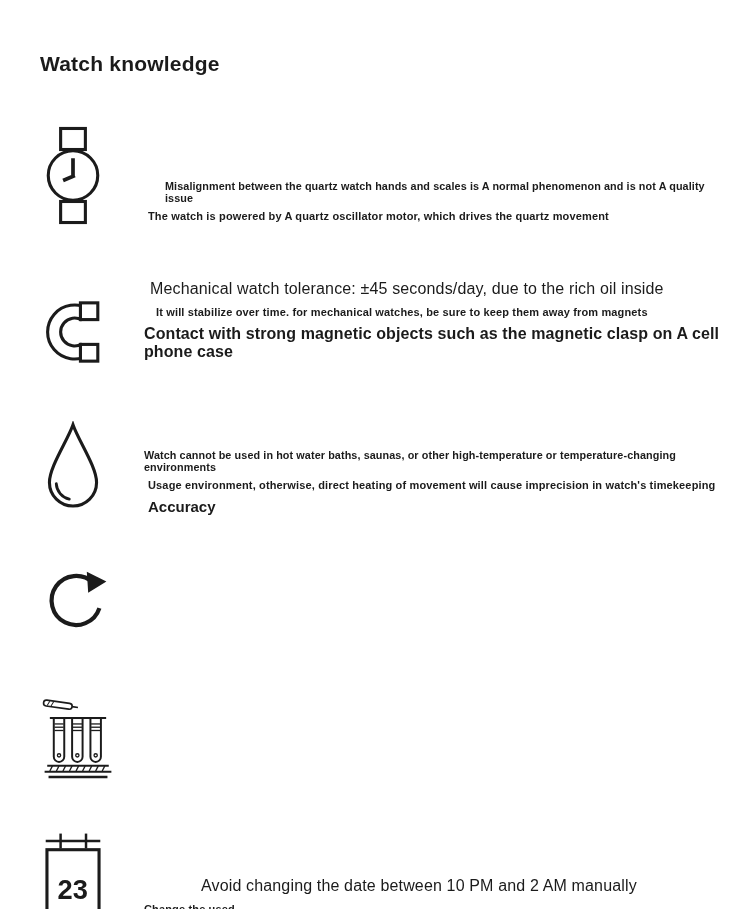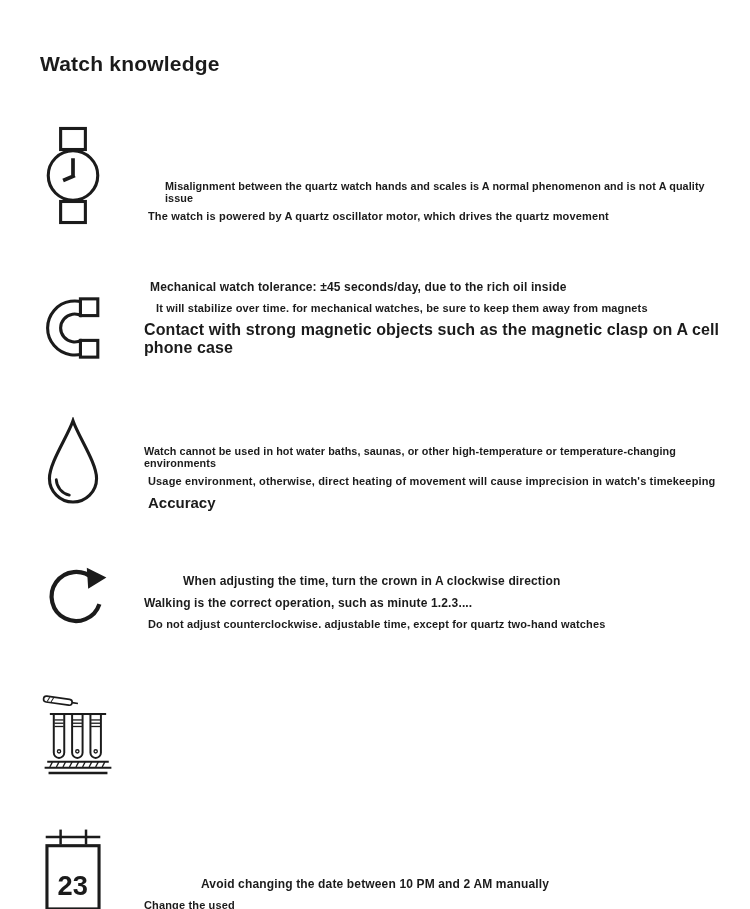--- a/index.html
+++ b/index.html
@@ -20,21 +20,21 @@
   .s2{margin-top:51px;min-height:64px;}
   .s3{margin-top:54px;min-height:92px;}
   .s4{margin-top:48px;min-height:77px;}
   .s5{margin-top:48px;min-height:97px;}
   .s6{margin-top:45px;min-height:88px;}
   
   p{margin:0;}
   .t-xs{font-size:10.8px;font-weight:700;letter-spacing:.1px;margin-bottom:6px;}
   .t-sm{font-size:16px;font-weight:700;letter-spacing:.1px;margin-bottom:6px;}
   .t-md{font-size:11px;font-weight:700;letter-spacing:.15px;margin-bottom:7px;}
-  .t-lg{font-size:12px;font-weight:700;letter-spacing:.15px;margin-bottom:8px;}
+  .t-lg{font-size:16px;font-weight:400;letter-spacing:.15px;margin-bottom:8px;}
   .h-md{font-size:15px;font-weight:700;margin-top:3px;}
   .h-lg{font-size:19px;font-weight:700;margin-top:4px;}
   
   .ml4{margin-left:4px}.ml6{margin-left:6px}.ml8{margin-left:8px}.ml12{margin-left:12px}
   .ml21{margin-left:21px}.ml39{margin-left:39px}.ml57{margin-left:57px}
   
   .pt0{padding-top:0}.pt8{padding-top:8px}.pt14{padding-top:14px}
   .pt30{padding-top:30px}.pt32{padding-top:32px}
   .icon{display:inline-block;line-height:0;}
   svg{display:block;}
@@ -99,25 +99,20 @@
 
   <section class="row s4">
     <div class="icon-col">
       <span class="icon">
         <svg width="70" height="74" viewBox="0 0 100 105">
           <path d="M 73 28 A 35 35 0 1 0 82 64" fill="none" stroke="#1b1b1b" stroke-width="6"></path>
           <path d="M 64 12 L 92 26 L 66 42 Z" fill="#1b1b1b"></path>
         </svg>
       </span>
     </div>
-    <div class="text-col pt8">
-      <p class="t-lg ml39">When adjusting the time, turn the crown in A clockwise direction</p>
-      <p class="t-lg">Walking is the correct operation, such as minute 1.2.3....</p>
-      <p class="t-md ml4">Do not adjust counterclockwise. adjustable time, except for quartz two-hand watches</p>
-    </div>
   </section>
 
   <section class="row s5">
     <div class="icon-col">
       <span class="icon">
         <svg width="72" height="86" viewBox="0 0 110 130">
           <g transform="rotate(8 24 14)">
             <rect x="2" y="8" width="44" height="9" rx="4.5" fill="#fff" stroke="#1b1b1b" stroke-width="2.5"></rect>
             <line x1="11" y1="9" x2="8" y2="16" stroke="#1b1b1b" stroke-width="1.5"></line>
             <line x1="17" y1="9" x2="14" y2="16" stroke="#1b1b1b" stroke-width="1.5"></line>

